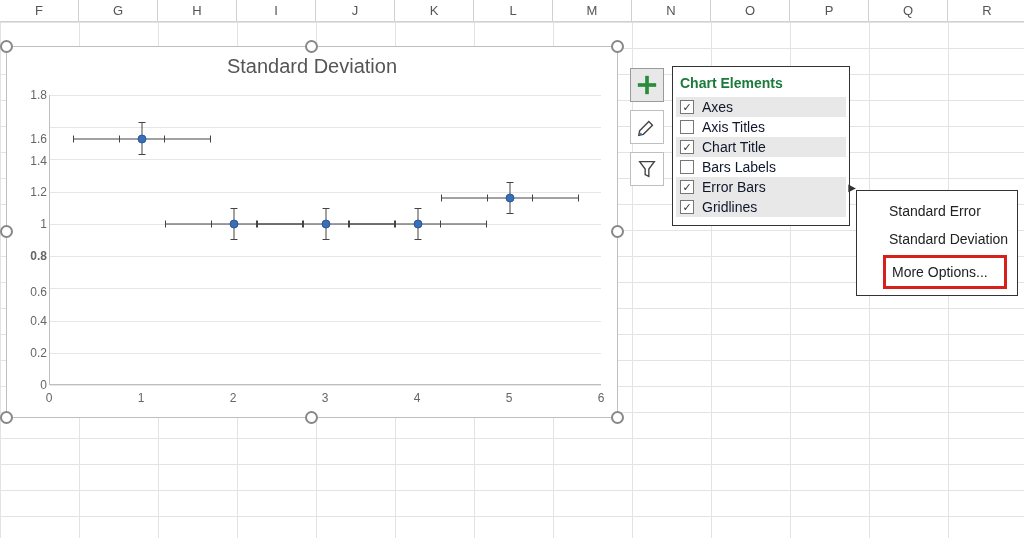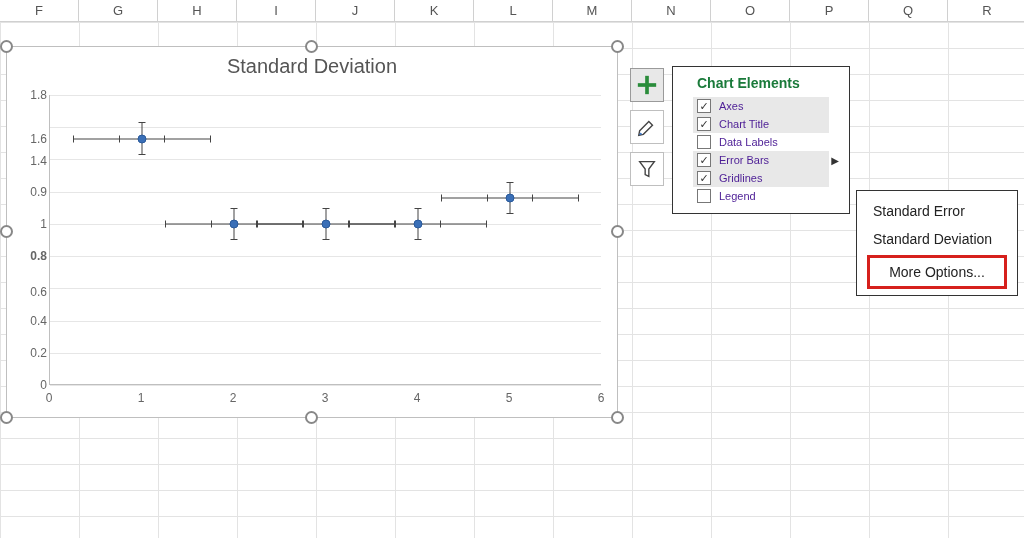--- a/index.html
+++ b/index.html
@@ -136,36 +136,36 @@
     border: 1px solid #bfbfbf;
     display: flex; align-items: center; justify-content: center;
   }
   .flt-btn.active { background: #e8e8e8; border-color: #9a9a9a; }
   .flt-btn svg { width: 22px; height: 22px; }
   
   .flyout {
     position: absolute;
     background: #fff;
     border: 1px solid #333;
-    padding: 8px 20px;
+    padding: 8px 3px;
   }
   .flyout-title {
     color: #1a7a3a;
     font-weight: bold;
     font-size: 14px;
     margin: 0 4px 6px 4px;
   }
   .flyout-row {
     display: flex; align-items: center;
     padding: 2px 4px;
     gap: 8px;
     position: relative;
   }
   .flyout-row.hl { background: #e8e8e8; }
-  .flyout-row .lbl { font-size: 11px; color: #4c1d95; }
+  .flyout-row .lbl { font-size: 14px; color: #0f172a; }
   .flyout-row .chk {
     width: 14px; height: 14px;
     border: 1px solid #777;
     display: inline-flex; align-items: center; justify-content: center;
     font-size: 11px; color: #333;
     background: #fff;
   }
   .flyout-row .arrow {
     position: absolute;
     right: -10px;
@@ -176,25 +176,25 @@
     position: absolute;
     background: #fff;
     border: 1px solid #333;
     padding: 6px 10px;
   }
   .sub-item {
     padding: 6px 6px;
     font-size: 14px;
     color: #222;
     white-space: nowrap;
+    margin-left: 16px;
   }
   .sub-item.boxed {
     border: 3px solid #d6201c;
     margin-top: 2px;
-    text-align: center;
   }
 </style>
 </head>
 <body>
 
 <div class="sheet">
 
   <div class="col-headers" id="col-headers">
       <div class="col-header">F</div>
       <div class="col-header">G</div>
@@ -257,21 +257,21 @@
           </div>
           <div class="marker" style="left: 460px; top: 103.111px;"></div>
         </div>
       <div id="yticks"></div>
     <div class="y-tick" style="top: 290px;">0</div>
         <div class="y-tick" style="top: 257.778px;">0.2</div>
         <div class="y-tick" style="top: 225.556px;">0.4</div>
         <div class="y-tick" style="top: 197px;">0.6</div>
         <div class="y-tick" style="top: 161.111px; font-weight: bold;">0.8</div>
         <div class="y-tick" style="top: 128.889px;">1</div>
-        <div class="y-tick" style="top: 96.6667px;">0.9</div>
+        <div class="y-tick" style="top: 96.6667px;">1.2</div>
         <div class="y-tick" style="top: 66px;">1.4</div>
         <div class="y-tick" style="top: 44px;">1.6</div>
         <div class="y-tick" style="top: 0px;">1.8</div>
         <div class="x-tick" style="left: 32px;">0</div>
         <div class="x-tick" style="left: 124px;">1</div>
         <div class="x-tick" style="left: 216px;">2</div>
         <div class="x-tick" style="left: 308px;">3</div>
         <div class="x-tick" style="left: 400px;">4</div>
         <div class="x-tick" style="left: 492px;">5</div>
         <div class="x-tick" style="left: 584px;">6</div>
@@ -305,40 +305,40 @@
     </svg>
   </div>
 
   <div class="flyout" style="top:66px;left:672px;width:178px">
     <div class="flyout-title">Chart Elements</div>
     <div id="ce-items">
         <div class="flyout-row hl">
           <span class="chk">✓</span>
           <span class="lbl">Axes</span>
         </div>
+        <div class="flyout-row">
+          <span class="chk"></span>
+          <span class="lbl">Axis Titles</span>
+        </div>
         <div class="flyout-row hl">
           <span class="chk">✓</span>
           <span class="lbl">Chart Title</span>
         </div>
         <div class="flyout-row">
           <span class="chk"></span>
-          <span class="lbl">Data Labels</span>
+          <span class="lbl">Bars Labels</span>
         </div>
         <div class="flyout-row hl">
           <span class="chk">✓</span>
           <span class="lbl">Error Bars</span>
           <span class="arrow" style="font-size: 10px;">▶</span>
         </div>
         <div class="flyout-row hl">
           <span class="chk">✓</span>
           <span class="lbl">Gridlines</span>
-        </div>
-        <div class="flyout-row">
-          <span class="chk"></span>
-          <span class="lbl">Legend</span>
         </div>
       </div>
   </div>
 
   <div class="subflyout" style="top:190px;left:856px;width:162px">
     <div id="sub-items">
         <div class="sub-item">Standard Error</div>
         <div class="sub-item">Standard Deviation</div>
         <div class="sub-item boxed">More Options...</div>
       </div>

